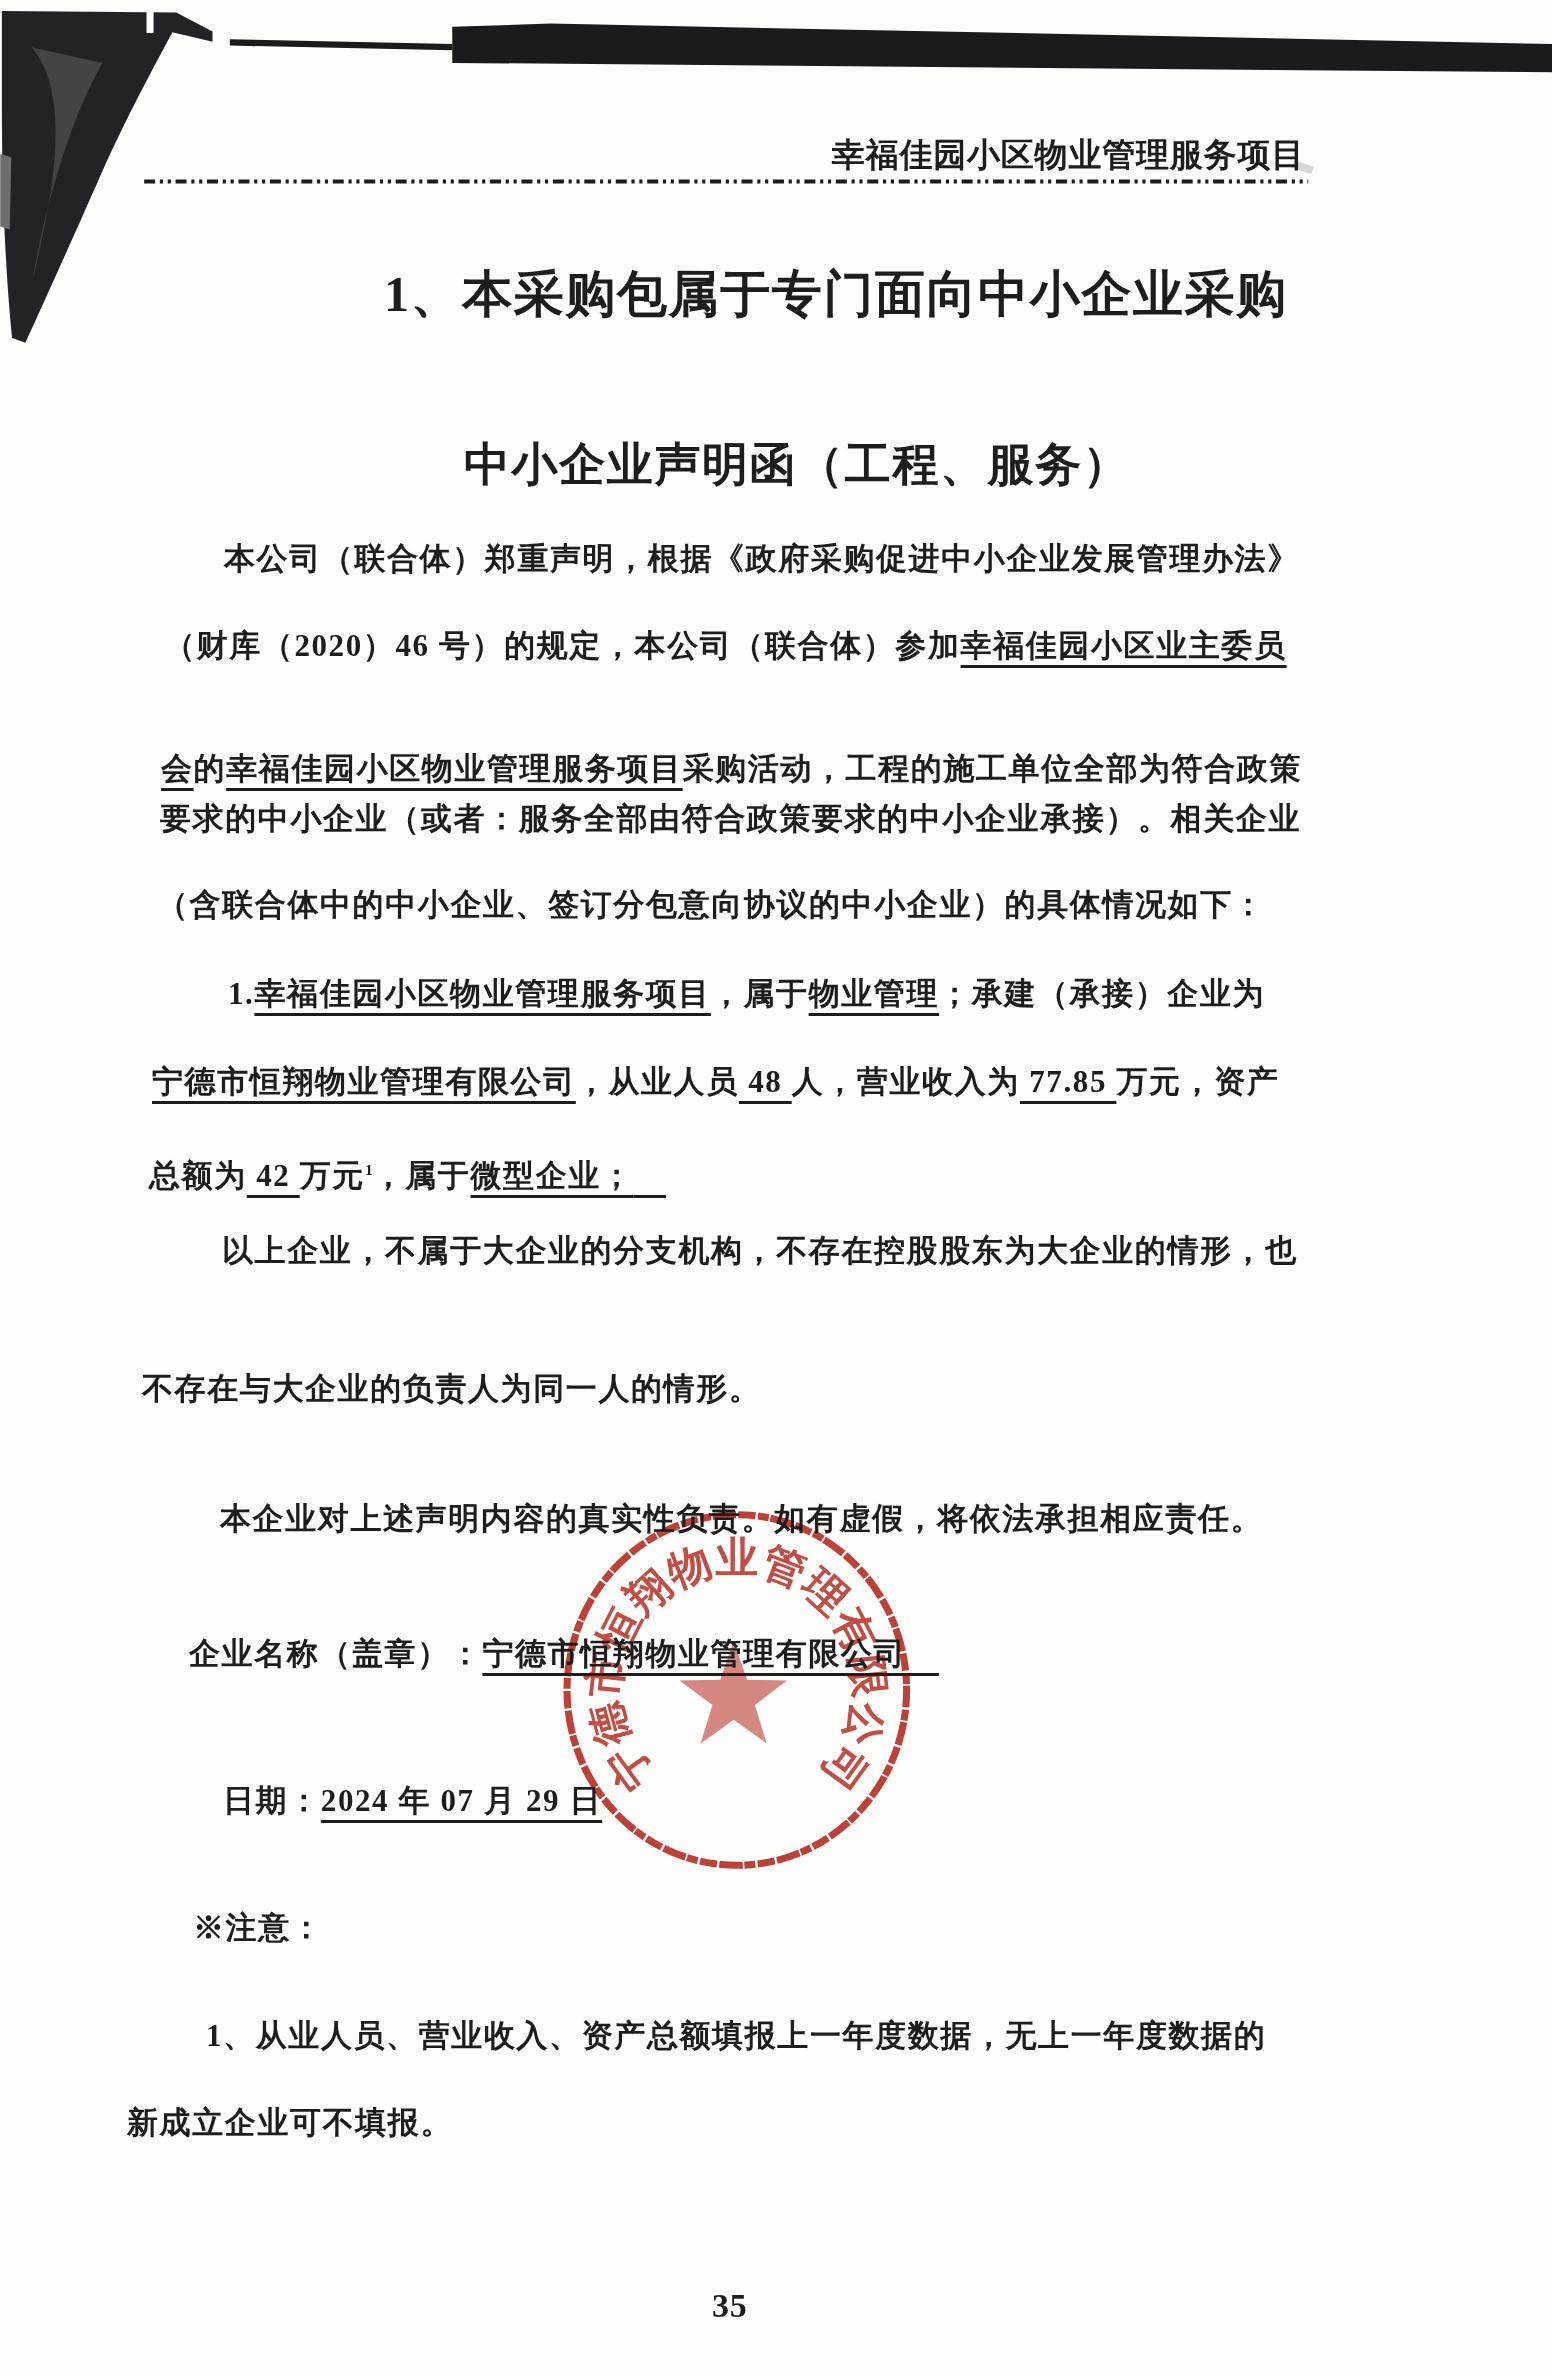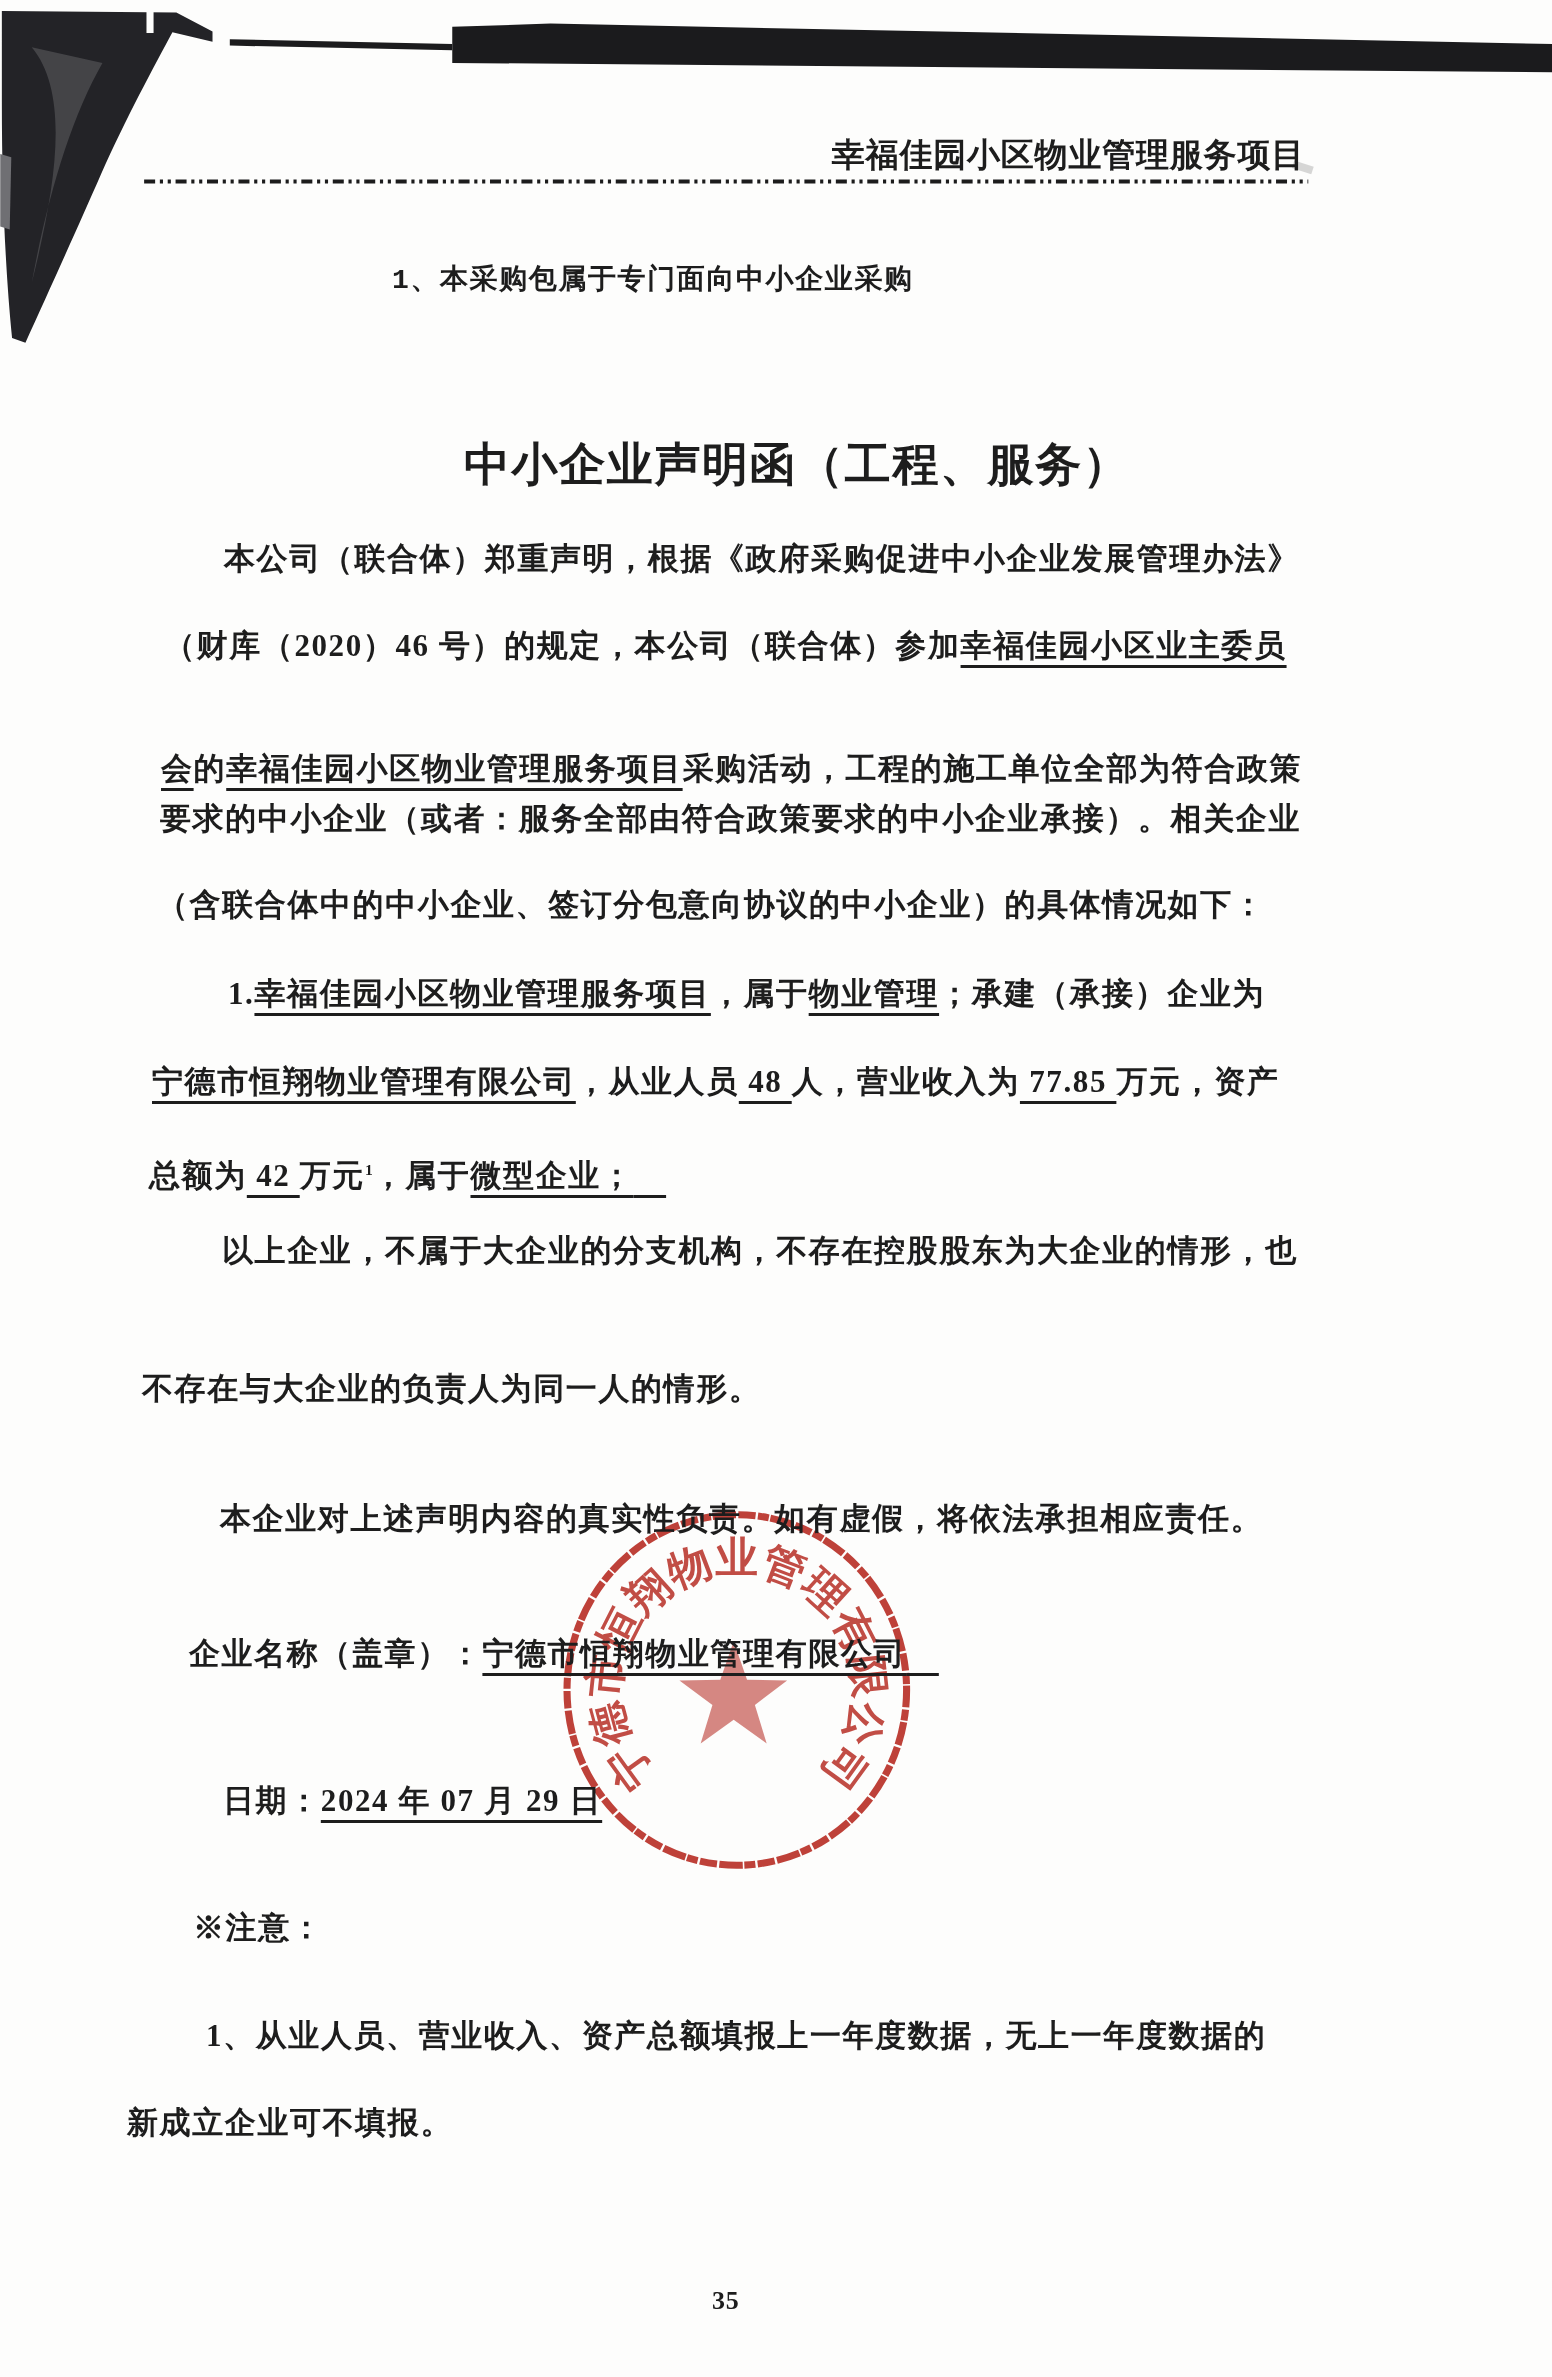--- a/index.html
+++ b/index.html
@@ -11,39 +11,39 @@
   .artifacts{z-index:0;}
   .seal{z-index:1;}
   .textlayer{z-index:2;position:absolute;left:0;top:0;width:1553px;height:1698px;pointer-events:none;}
   .line{
     position:absolute;white-space:nowrap;font-size:31px;font-weight:600;
     letter-spacing:1.6px;line-height:1.25;
   }
   .u{text-decoration:underline;text-decoration-thickness:3.1px;text-underline-offset:8.6px;}
   sup{font-size:0.5em;vertical-align:super;letter-spacing:0;}
   .doc-header{top:135px;right:248px;font-size:33px;font-weight:700;letter-spacing:0.8px;}
-  .doc-title{top:263px;left:392px;font-size:28px;font-weight:700;letter-spacing:1.6px;font-family:Liberation Mono, monospace;}
+  .doc-title{top:263px;left:384px;font-size:50px;font-weight:700;letter-spacing:1.6px;}
   .doc-subtitle{top:436px;left:464px;font-size:46px;font-weight:700;letter-spacing:1.6px;}
   .p1l1{top:540px;left:224px;}
   .p1l2{top:627px;left:164px;}
   .p1l3{top:750px;left:161px;}
   .p1l4{top:800px;left:160px;}
   .p1l5{top:886px;left:157px;}
   .i1l1{top:975px;left:228px;}
   .i1l2{top:1063px;left:152px;}
   .i1l3{top:1149px;left:149px;margin-top:8px;}
   .p2l1{top:1232px;left:222px;}
   .p2l2{top:1370px;left:142px;}
   .p3l1{top:1500px;left:220px;}
   .sigline{top:1635px;left:189px;}
   .dateline{top:1782px;left:223px;}
   .noteh{top:1909px;left:193px;}
   .note1{top:2017px;left:206px;}
   .note2{top:2104px;left:127px;text-align:right;}
-  .pageno{top:2285px;left:712px;font-size:26px;font-weight:600;letter-spacing:0.8px;}
+  .pageno{top:2285px;left:712px;font-size:34px;font-weight:600;letter-spacing:0.8px;}
 </style>
 </head>
 <body>
 
 <svg class="layer artifacts" viewBox="0 0 1975 3024" xmlns="http://www.w3.org/2000/svg">
 
   <path d="M 4 14 L 224 16 L 270 40 L 270 53 L 219 41
            C 196 84 160 150 128 222
            C 100 286 62 370 32 436
            L 15 430 C 7 350 2 250 2 130 L 2 14 Z" fill="#232327"></path>

